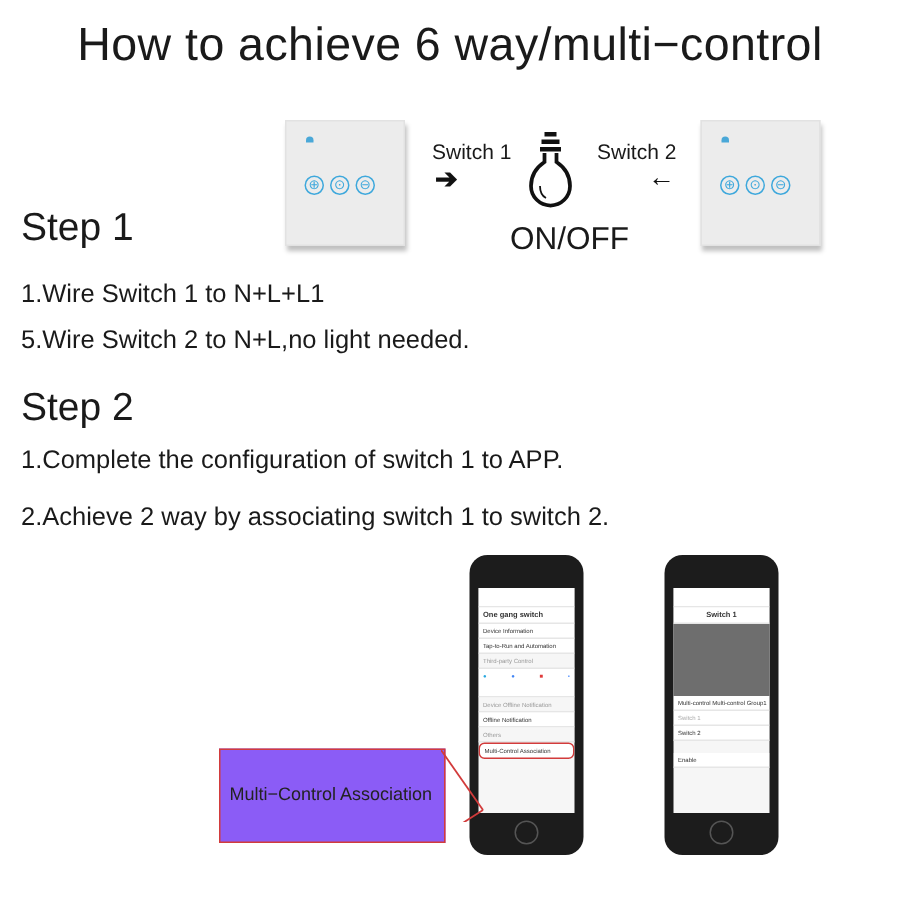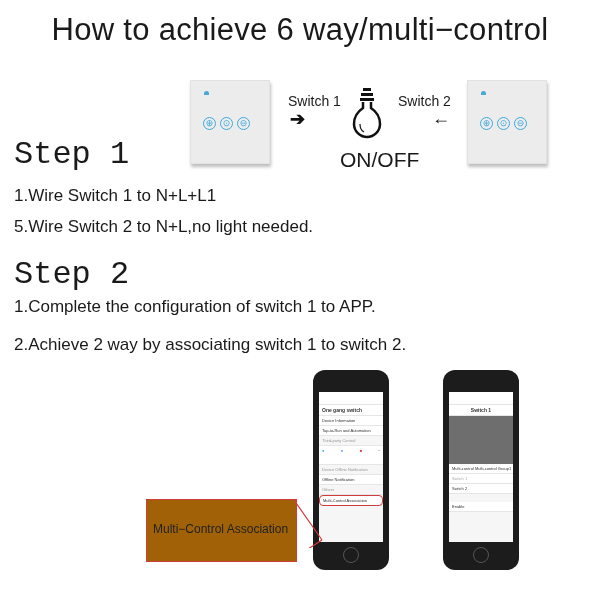--- a/index.html
+++ b/index.html
@@ -1,31 +1,31 @@
 <!DOCTYPE html>
 <html><head>
 <meta charset="utf-8">
 <style>
   html, body { margin:0; padding:0; background:#fff; }
   body { width:600px; height:600px; position:relative; overflow:hidden; font-family:"Liberation Sans", sans-serif; color:#111; }
   .abs { position:absolute; }
   .title { left:0; top:12px; width:600px; text-align:center; font-size:31px; letter-spacing:0.3px; color:#1a1a1a; }
-  .step-h { font-size:32px; color:#1a1a1a;font-family:Liberation Mono, monospace; }
+  .step-h { font-size:26px; color:#1a1a1a; }
   .line { font-size:17px; color:#1a1a1a; white-space:nowrap; }
   .panel { width:78px; height:82px; background:#ececec; box-shadow: 1px 3px 3px rgba(0,0,0,0.25); border:1px solid #e2e2e2; }
   .wifi { position:absolute; left:13px; top:10px; width:5px; height:4px; background:#4aa8d8; border-radius:3px 3px 0 0; }
   .btns { position:absolute; left:12px; top:36px; display:flex; gap:4px; }
   .tbtn { width:11px; height:11px; border:1.5px solid #3ea8dc; border-radius:50%; font-size:9px; line-height:11px; text-align:center; color:#3ea8dc; }
   .lbl { font-size:14px; color:#1a1a1a; }
   .arrow { font-size:18px; color:#111; font-weight:bold; }
   .phone { width:76px; height:200px; background:#1c1c1c; border-radius:12px; }
   .screen { position:absolute; left:6px; top:22px; width:64px; height:150px; background:#f6f6f6; overflow:hidden; }
   .home { position:absolute; left:30px; bottom:7px; width:14px; height:14px; border-radius:50%; border:1.5px solid #555; }
   .tiny { font-size:4px; color:#333; padding:2px 3px; border-bottom:1px solid #e6e6e6; background:#fff; white-space:nowrap; }
-  .callout { left:146px; top:499px; width:149px; height:61px; border:1.5px solid #d23b3b; background:#a16207; }
+  .callout { left:146px; top:499px; width:149px; height:61px; border:1.5px solid #d23b3b; background:#8b5cf6; }
   .callout span { position:absolute; left:6px; top:22px; font-size:12px; color:#222; white-space:nowrap; }
 </style>
 </head>
 <body>
 
 <div class="abs title">How to achieve 6 way/multi−control</div>
 
 <div class="abs panel" style="left:190px;top:80px;">
   <div class="wifi"></div>
   <div class="btns">

